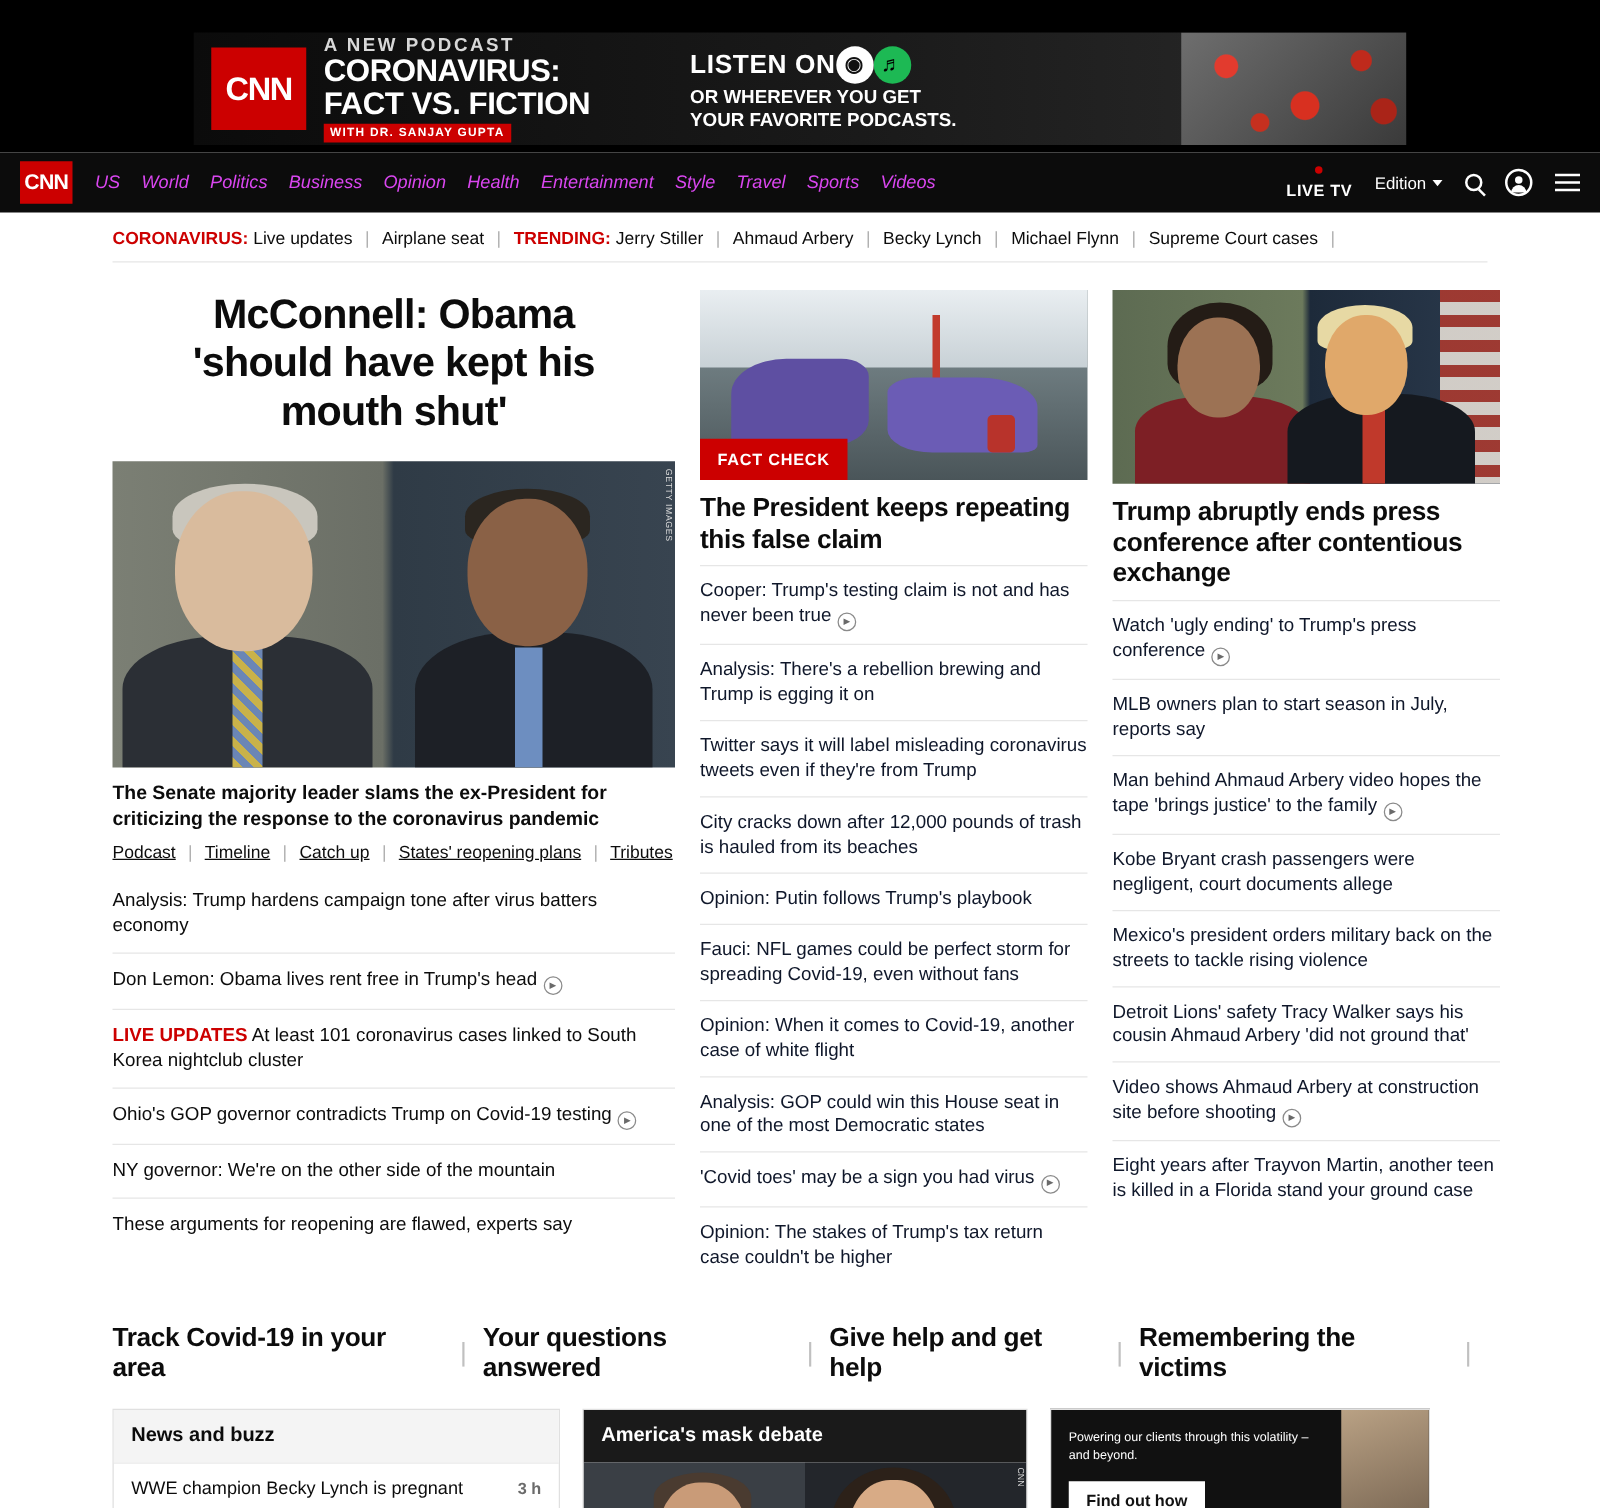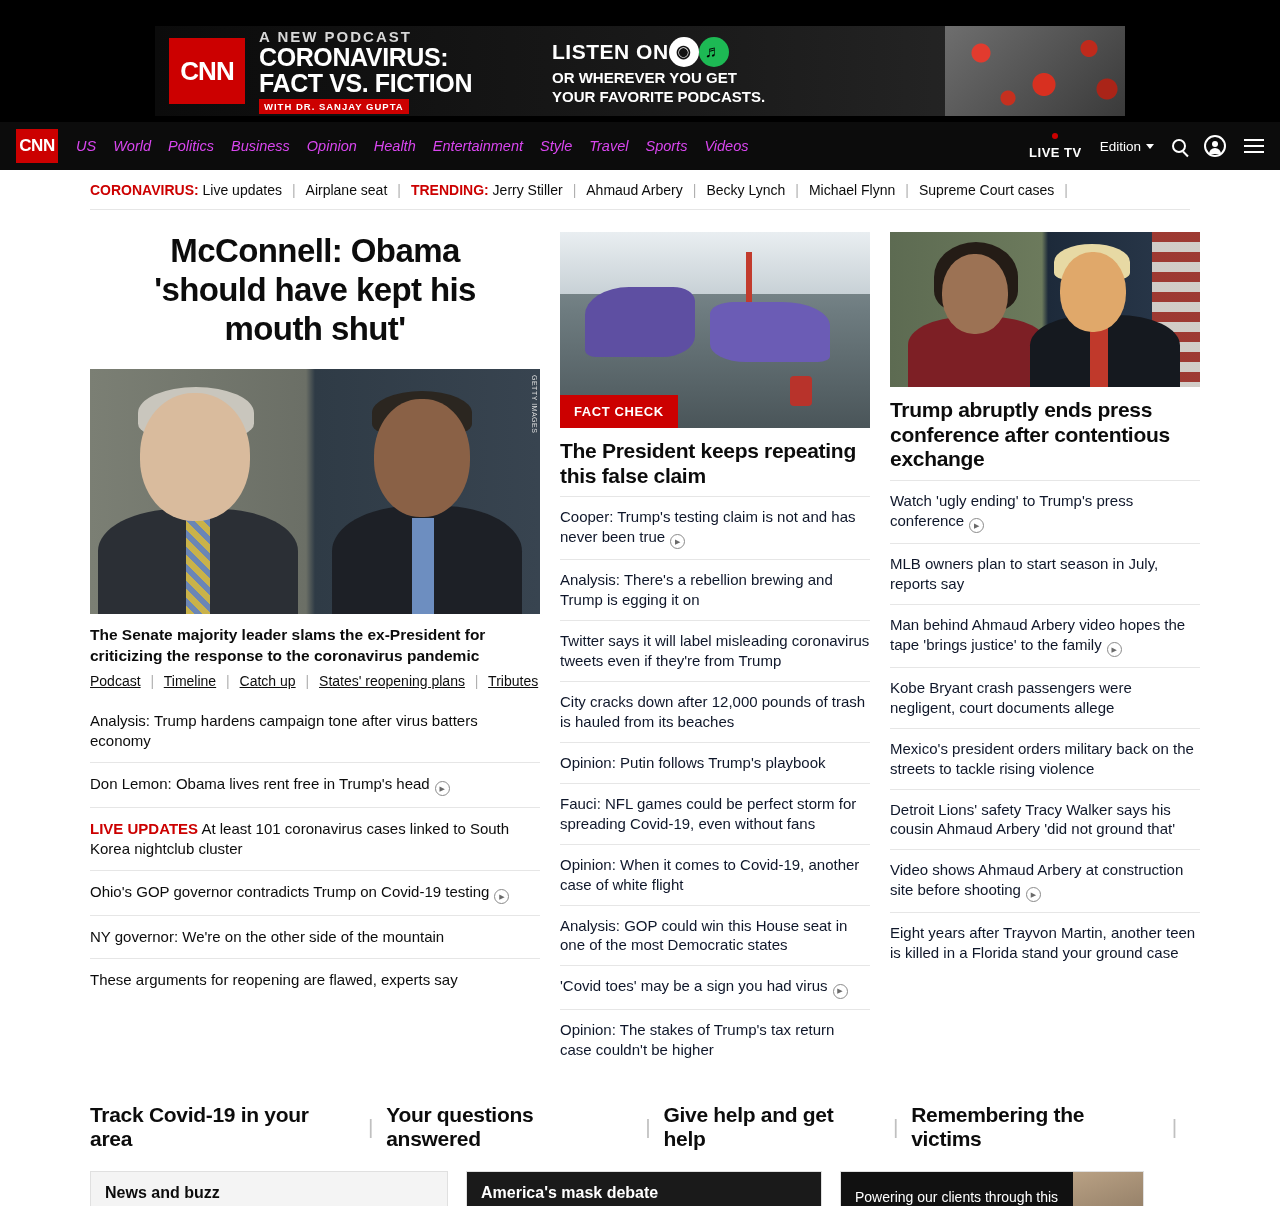--- a/index.html
+++ b/index.html
@@ -215,21 +215,21 @@
   .story-list a { color: #0c0c0c; text-decoration: none; }
   .live-tag { color: #cc0000; font-weight: bold; }
   .play {
     display: inline-flex; align-items: center; justify-content: center;
     width: 15px; height: 15px; border-radius: 50%; border: 1.5px solid #8a8a8a;
     color: #6a6a6a; font-size: 7px; margin-left: 5px; vertical-align: -2px;
   }
 
   
   .mid-img {
-    width: 100%; height: 196px; position: relative; overflow: hidden;
+    width: 100%; height: 152px; position: relative; overflow: hidden;
     background: linear-gradient(180deg,#8d9a9d 0%, #6e7c80 40%, #4a5559 100%);
   }
   .mid-img .lab-hand-a {
     position: absolute; left: 25px; top: 55px; width: 110px; height: 70px;
     background: #5e4fa2; border-radius: 40% 20% 30% 10%;
   }
   .mid-img .lab-hand-b {
     position: absolute; right: 40px; top: 70px; width: 120px; height: 60px;
     background: #6b5cb5; border-radius: 20% 40% 10% 30%;
   }
@@ -352,21 +352,21 @@
   }
   .mask-credit {
     position: absolute; right: 2px; top: 4px; color: #ddd; font-size: 7px;
     writing-mode: vertical-rl;
   }
   .promo {
     border: 1px solid #e0e0e0;
     display: flex; background: #111; color: #fff; min-height: 108px;
   }
   .promo-text { padding: 16px 14px; flex: 1; }
-  .promo-copy { font-size: 14px; line-height: 1.35; }
+  .promo-copy { font-size: 10px; line-height: 1.35; }
   .promo-btn {
     margin-top: 14px; display: inline-block; background: #fff; color: #111;
     font-size: 13px; font-weight: bold; padding: 8px 14px;
   }
   .promo-img {
     width: 70px;
     background: linear-gradient(160deg,#b9a184,#7d6a56 60%,#4a4038);
   }
 </style>
 </head>

